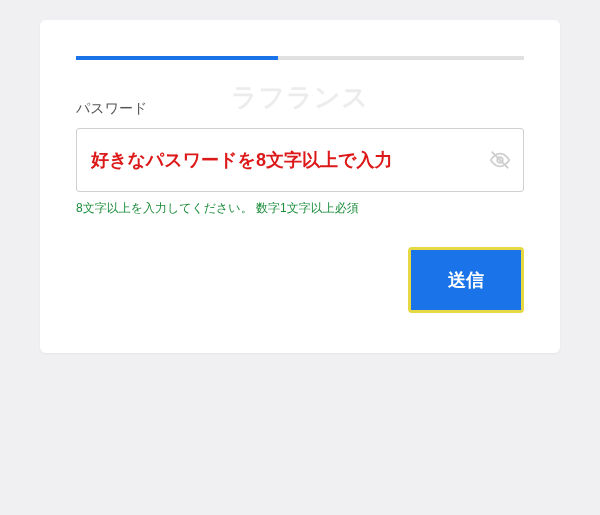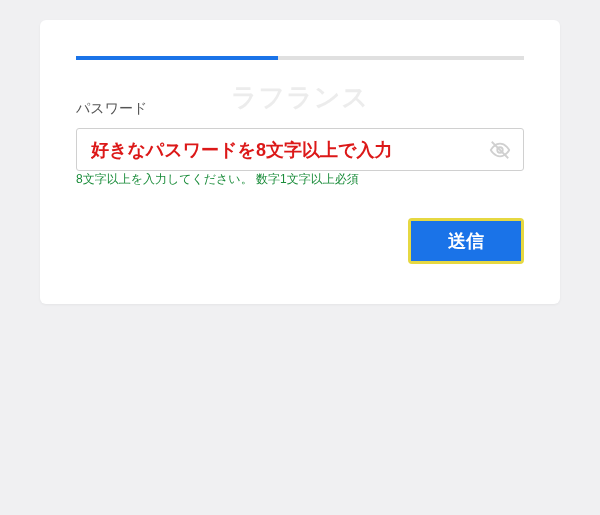--- a/index.html
+++ b/index.html
@@ -52,21 +52,21 @@
       position: relative;
       width: 100%;
     }
     .input-wrap.focused {
       outline: 2px solid #72b7ff;
       outline-offset: 1px;
       border-radius: 2px;
     }
     .text-input {
       width: 100%;
-      height: 43px;
+      height: 64px;
       border: 1px solid #d0d0d0;
       border-radius: 3px;
       padding: 0 48px 0 14px;
       font-size: 18px;
       font-weight: bold;
       color: #dc1818;
       background: #fff;
     }
     .text-input-confirm {
       border: 1px solid #8ab8e6;
@@ -86,20 +86,21 @@
     .eye-icon svg {
       width: 22px;
       height: 22px;
       stroke: #d0d0d0;
       fill: none;
       stroke-width: 2;
     }
     .helper-text {
       font-size: 12px;
       color: #1a8c3a;
+      margin-top: 8px;
     }
     .watermark {
       position: absolute;
       top: -20px;
       left: 50%;
       transform: translateX(-50%);
       font-size: 26px;
       font-weight: bold;
       color: rgba(200,200,200,0.35);
       pointer-events: none;
@@ -114,21 +115,21 @@
       border: 3px solid #e6d842;
       border-radius: 4px;
       padding: 0;
     }
     .submit-btn {
       background: #1a73e8;
       color: #fff;
       border: none;
       font-size: 18px;
       font-weight: bold;
-      padding: 8px 28px;
+      padding: 18px 28px;
       cursor: pointer;
       min-width: 110px;
     }
     .first-field {
       position: relative;
     }
   </style>
 </head>
 <body>
 

